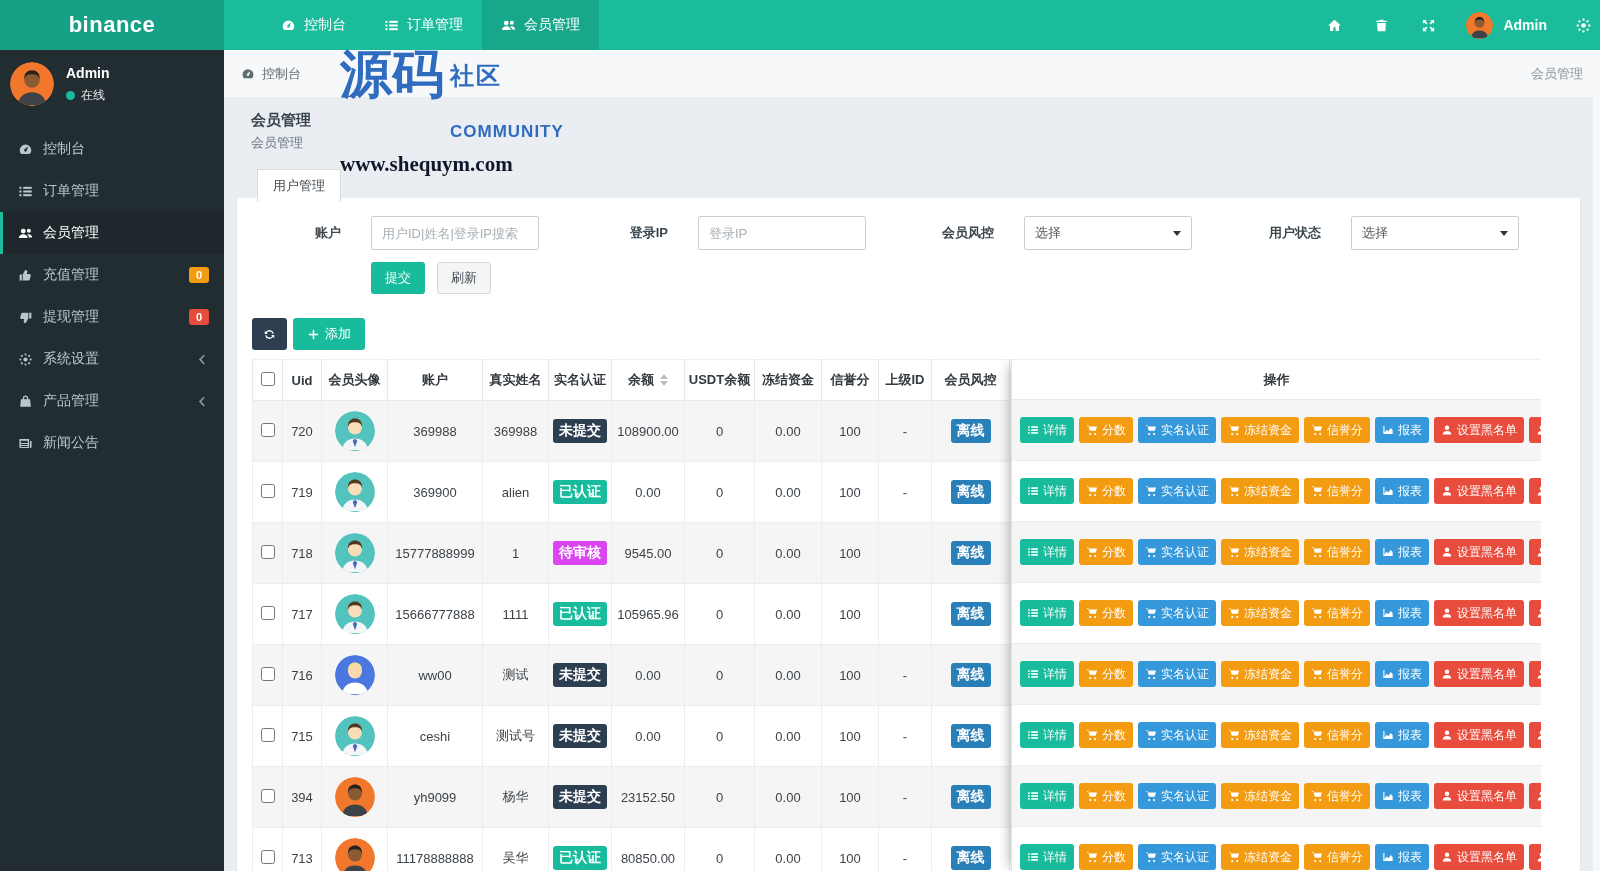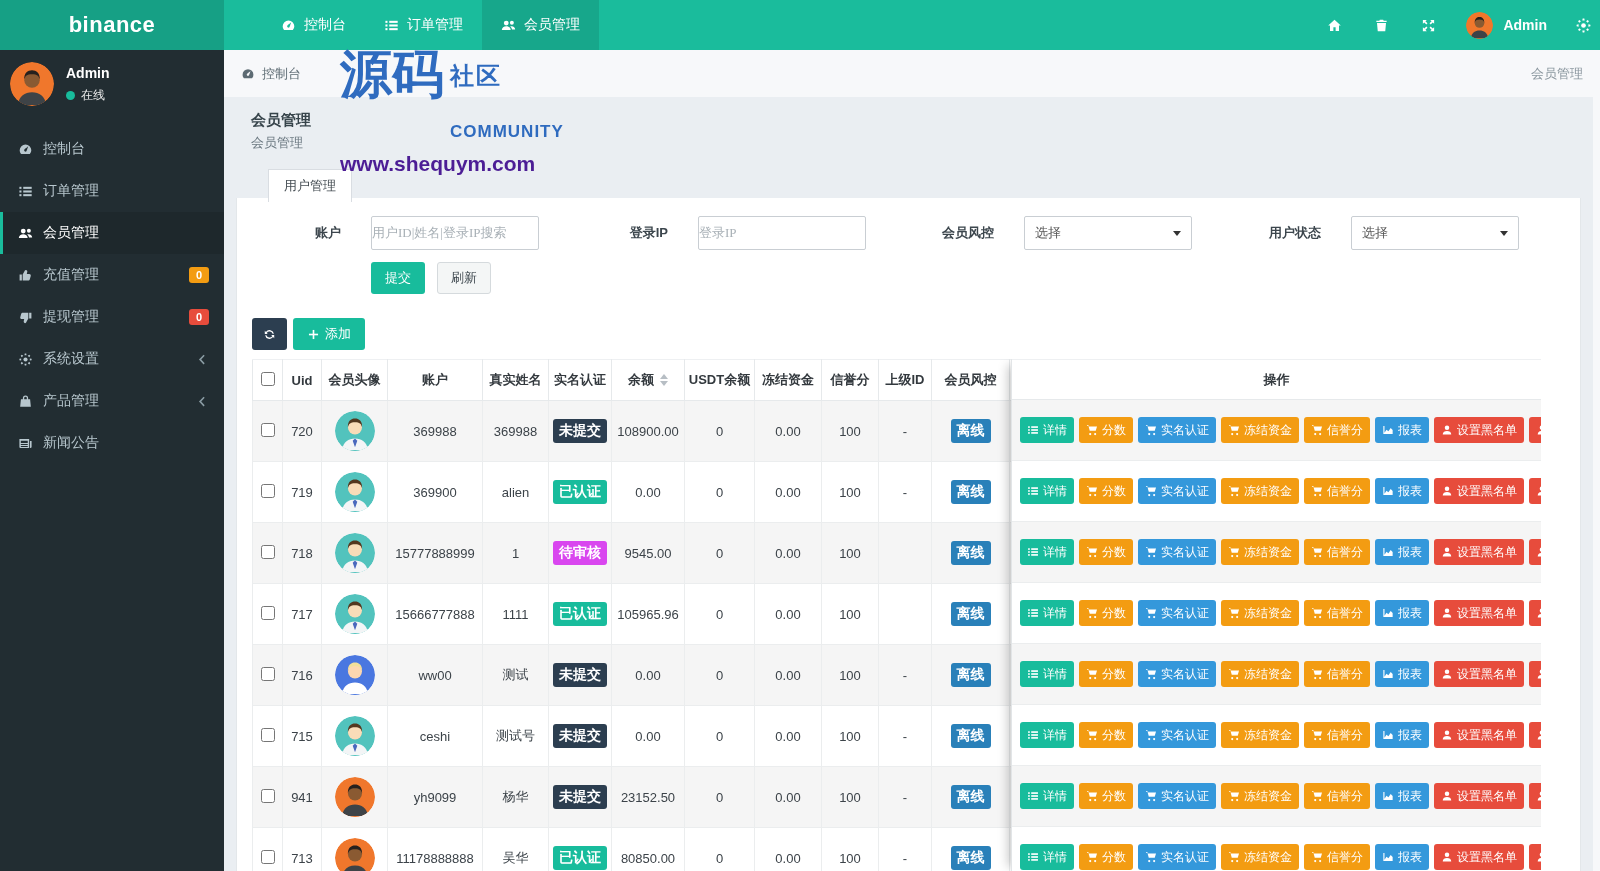--- a/index.html
+++ b/index.html
@@ -44,29 +44,29 @@
   .content-wrapper { position:absolute; left:224px; top:50px; right:0; bottom:0; background:#f7f8fa; }
   .breadcrumb-bar { height:47px; display:flex; align-items:center; padding:0 17px; justify-content:space-between; }
   .bc-left { display:flex; align-items:center; gap:7px; color:#5d6b73; font-size:13px; cursor:pointer; }
   .bc-left .ic svg{ width:14px; height:14px; }
   .bc-right { color:#8a969e; font-size:13px; }
   .content { position:absolute; top:47px; left:0; right:7px; bottom:0; background:#eaeef2; padding:0 12px; }
   .section-head { padding:14px 15px 0 15px; }
   .section-head h1 { font-size:15px; font-weight:bold; color:#37444b; }
   .section-head .sub { font-size:13px; color:#6b7880; margin-top:4px; }
   .tabs-row { margin-top:17px; height:29px; }
-  .tab { display:inline-flex; align-items:center; margin-left:32px; height:29px; padding:16px 15px; background:#fff; border:1px solid #d9dde2; border-bottom:none; color:#454d53; font-size:13px; cursor:pointer; }
+  .tab { display:inline-flex; align-items:center; margin-left:21px; height:29px; padding:16px 15px; background:#fff; border:1px solid #d9dde2; border-bottom:none; color:#454d53; font-size:13px; cursor:pointer; }
   .panel { background:#fff; border:1px solid #e3e7ea; border-top:none; padding:18px 15px; height:700px; }
 
   
   .filter-row { display:flex; margin-bottom:12px; }
   .fgroup { display:flex; align-items:center; }
   .flabel { text-align:right; padding-right:30px; color:#3c464d; font-size:13px; font-weight:bold; }
   .fg1 .flabel{width:119px;} .fg2 .flabel{width:159px;} .fg3 .flabel{width:158px;} .fg4 .flabel{width:159px;}
-  .finput { width:168px; height:34px; border:1px solid #c9ced3; border-radius:2px; padding:0 0; font-size:13px; color:#333; outline:none; font-family:Liberation Serif, serif; background:#fff; }
+  .finput { width:168px; height:34px; border:1px solid #c9ced3; border-radius:2px; padding:0 10px; font-size:13px; color:#333; outline:none; font-family:Liberation Sans, sans-serif; background:#fff; }
   .finput::placeholder { color:#a8b0b6; }
   .fselect { position:relative; width:168px; height:34px; border:1px solid #c9ced3; border-radius:2px; background:#fff; display:flex; align-items:center; padding:0 10px; color:#555; cursor:pointer; }
   .fselect .caret { position:absolute; right:10px; top:14px; width:0; height:0; border-left:4px solid transparent; border-right:4px solid transparent; border-top:5px solid #333; }
   .btnrow { margin-left:119px; margin-bottom:24px; display:flex; gap:12px; }
   .btn { height:32px; display:inline-flex; align-items:center; gap:5px; padding:0 13px; border-radius:3px; font-size:13px; cursor:pointer; border:1px solid transparent; }
   .btn-green { background:#18bc9c; color:#fff; }
   .btn-default { background:#f4f6f6; color:#3c464d; border-color:#d5dadd; }
   .btn-navy { background:#2c3e50; color:#fff; padding:0 10px; }
   .toolbar { display:flex; gap:6px; margin-bottom:9px; }
   .toolbar .btn svg { width:13px; height:13px; }
@@ -93,21 +93,21 @@
   .abtn { height:26px; display:inline-flex; align-items:center; gap:4px; padding:0 7px; border-radius:3px; color:#fff; font-size:12px; cursor:pointer; white-space:nowrap; }
   .abtn svg { width:12px; height:12px; }
 
   
   .watermark { position:absolute; left:340px; top:52px; z-index:60; pointer-events:none; }
   .wm-top { display:flex; align-items:flex-start; gap:6px; }
   .wm-big { font-size:52px; font-weight:bold; color:#2f6bbf; line-height:.9; font-family:"Liberation Serif","DejaVu Serif",serif; }
   .wm-side { display:flex; flex-direction:column; margin-top:8px;gap:28px; }
   .wm-shequ { font-size:24px; font-weight:bold; color:#2f6bbf; letter-spacing:2px; }
   .wm-comm { font-size:17px; font-weight:bold; color:#2f6bbf; letter-spacing:1px; margin-top:2px; }
-  .wm-url { font-size:21px; font-weight:bold; color:#4c1d95; font-family:Liberation Sans, sans-serif; margin-top:10px; }
+  .wm-url { font-size:21px; font-weight:bold; color:#0f172a; font-family:Liberation Serif, serif; margin-top:10px; }
 
   .ic { display:inline-flex; align-items:center; justify-content:center; }
   .ic svg { display:block; }
 </style>
 </head>
 <body>
 
 <header class="navbar">
   <div class="brand">binance</div>
   <div class="nav-left">
@@ -589,21 +589,21 @@
                 <td>0.00</td>
                 <td>0</td>
                 <td>0.00</td>
                 <td>100</td>
                 <td>-</td>
                 <td><span class="tbadge" style="background:#2980b9">离线</span></td>
                 <td></td>
               </tr>
               <tr class="stripe">
                 <td><input type="checkbox" class="cb" style=""></td>
-                <td>941</td>
+                <td>394</td>
                 <td><span class="avt40"><svg width="100%" height="100%" viewBox="0 0 40 40">
                       <defs>
                         <clipPath id="avclip8">
                           <circle cx="20" cy="20" r="20"></circle>
                         </clipPath>
                       </defs>
                       <circle cx="20" cy="20" r="20" fill="#f0772c"></circle>
                       <g clip-path="url(#avclip8)">
                         <path d="M7 39c1.2-8 6.5-11.5 13-11.5S31.8 31 33 39z" fill="#3e4347"></path>
                         <circle cx="20" cy="16.5" r="7" fill="#8a5a32"></circle>

